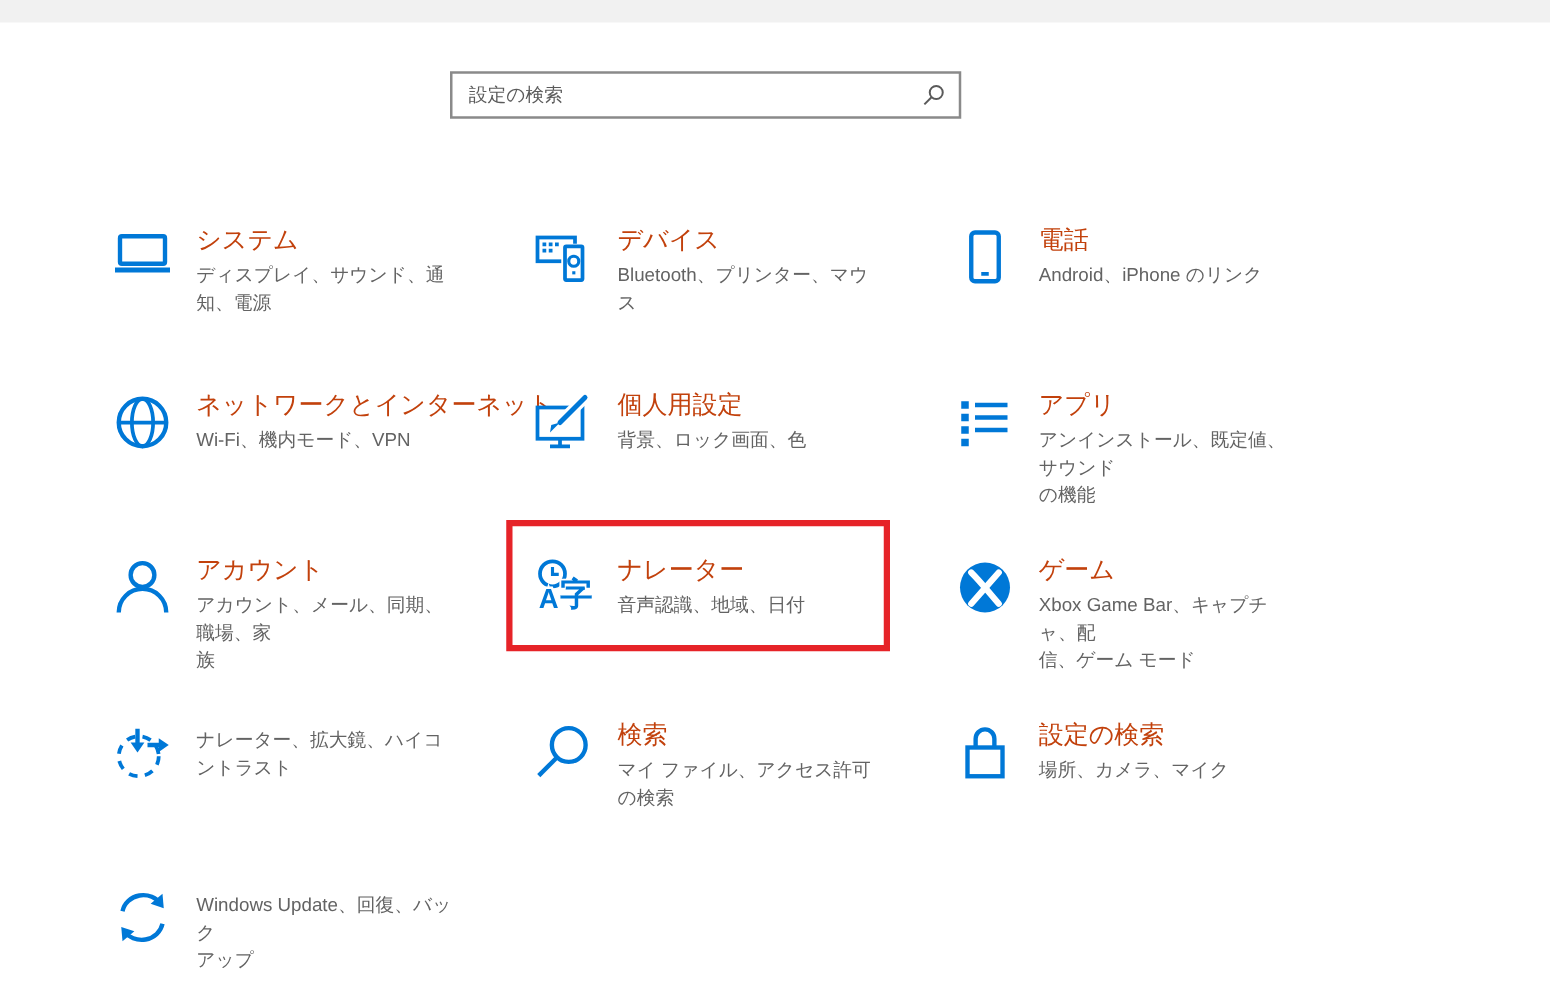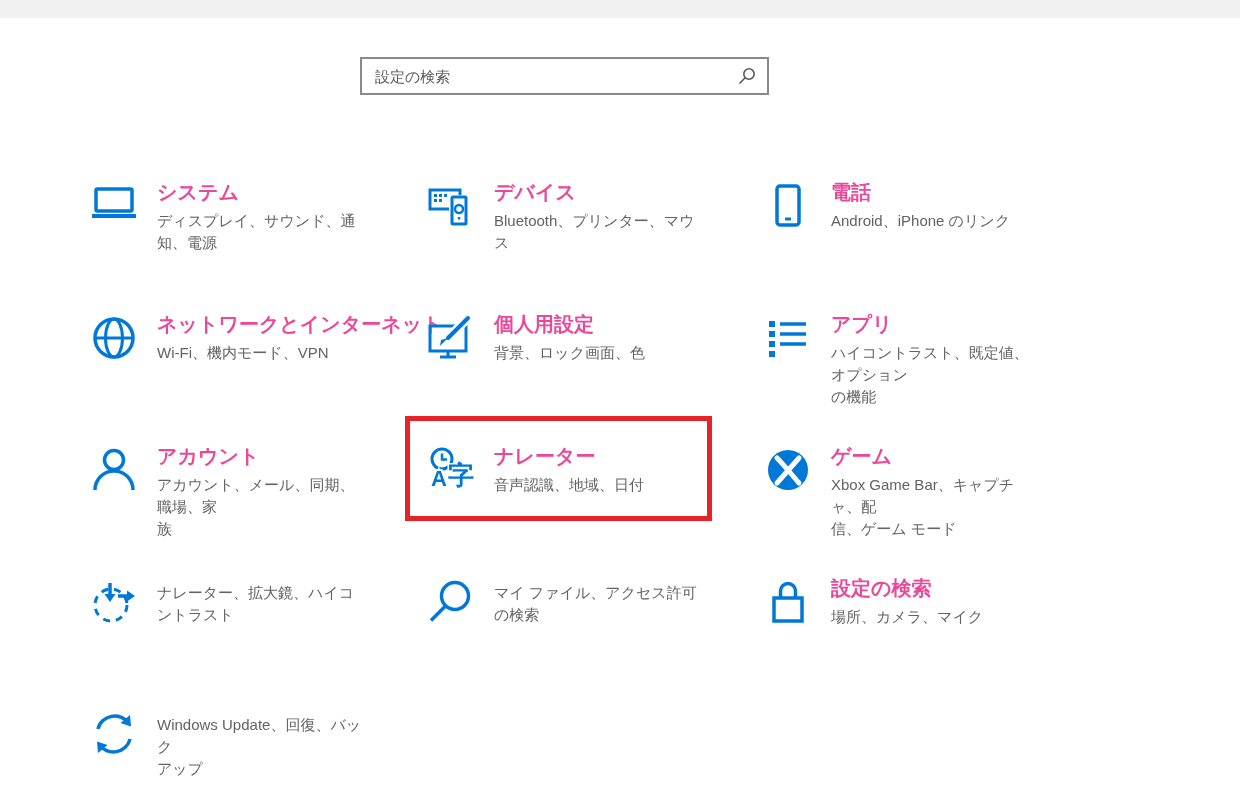--- a/index.html
+++ b/index.html
@@ -55,22 +55,22 @@
   .tile-icon {
     flex: 0 0 48px;
     width: 48px; height: 48px;
     margin-top: 2px;
   }
   .tile-icon svg { width: 48px; height: 48px; display: block; }
   .tile-text { margin-left: 19px; }
   .tile-title {
     font-size: 20px;
     line-height: 24px;
-    color: #ec4899;
-    font-weight: 700;
+    color: #c2410c;
+    font-weight: 400;
     white-space: nowrap;
   }
   .tile-sub {
     margin-top: 6px;
     font-size: 15px;
     line-height: 22px;
     color: #636363;
     white-space: pre-line;
   }
   .highlight-ring { display: none; }
@@ -183,21 +183,21 @@
           <rect x="5" y="17" width="6" height="6" fill="#0078d7"></rect>
           <rect x="5" y="27" width="6" height="6" fill="#0078d7"></rect>
           <rect x="5" y="37" width="6" height="6" fill="#0078d7"></rect>
           <path d="M16 10 H42" stroke="#0078d7" stroke-width="3.5"></path>
           <path d="M16 20 H42" stroke="#0078d7" stroke-width="3.5"></path>
           <path d="M16 30 H42" stroke="#0078d7" stroke-width="3.5"></path>
         </svg>
       </span>
     <span class="tile-text">
       <div class="tile-title">アプリ</div>
-      <div class="tile-sub">ハイコントラスト、既定値、オプション
+      <div class="tile-sub">アンインストール、既定値、サウンド
 の機能</div>
     </span>
   </div>
     <div class="tile">
 
     <span class="tile-icon">
         <svg viewBox="0 0 48 48">
           <circle cx="24" cy="14" r="9.5" fill="none" stroke="#0078d7" stroke-width="3.5"></circle>
           <path d="M5 44 a19 19 0 0 1 38 0" fill="none" stroke="#0078d7" stroke-width="3.5"></path>
         </svg>
@@ -255,20 +255,21 @@
   </div>
     <div class="tile">
 
     <span class="tile-icon">
         <svg viewBox="0 0 48 48">
           <circle cx="28" cy="18" r="13.5" fill="none" stroke="#0078d7" stroke-width="3.5"></circle>
           <path d="M18.5 28 L4 42.5" stroke="#0078d7" stroke-width="3.5" fill="none"></path>
         </svg>
       </span>
     <span class="tile-text">
+      <div class="tile-title">検索</div>
       <div class="tile-sub">マイ ファイル、アクセス許可の検索</div>
     </span>
   </div>
     <div class="tile">
 
     <span class="tile-icon">
         <svg viewBox="0 0 48 48">
           <rect x="10" y="20" width="28" height="23" fill="none" stroke="#0078d7" stroke-width="3.5"></rect>
           <path d="M16.5 20 V13 a7.5 7.5 0 0 1 15 0 V20" fill="none" stroke="#0078d7" stroke-width="3.5"></path>
         </svg>

